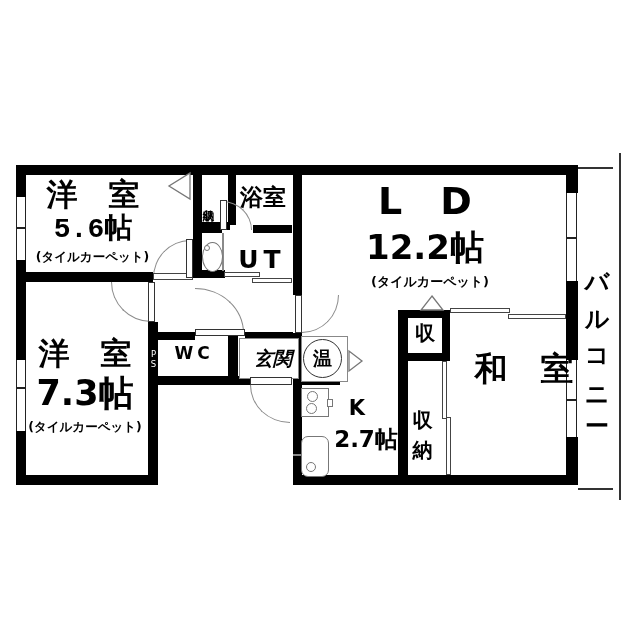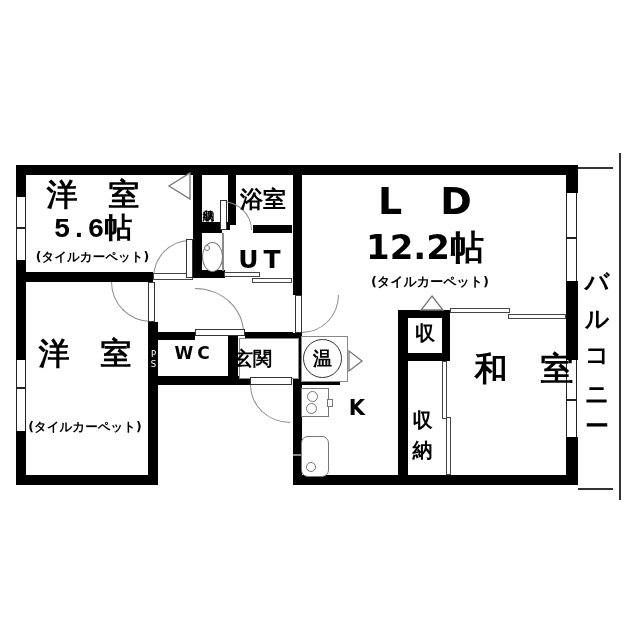--- a/index.html
+++ b/index.html
@@ -111,34 +111,36 @@
     <polygon points="190,173 190,199 169,186" fill="#fff" stroke="#777" stroke-width="1.3"></polygon>
     <polygon points="432,296 443,310 421,310" fill="#fff" stroke="#777" stroke-width="1.3"></polygon>
     <polygon points="349,351 349,371 362,361" fill="#fff" stroke="#777" stroke-width="1.3"></polygon>
   </svg>
 
   <div class="t" style="left:18px;top:179px;width:150px;font-size:31px;">洋　室</div>
   <div class="t" style="left:18px;top:216px;width:150px;font-size:28px;font-family:Liberation Mono, monospace;">5.6帖</div>
   <div class="t" style="left:10px;top:251px;width:165px;font-size:12.5px;font-weight:600;">(タイルカーペット)</div>
 
   <div class="t" style="left:14px;top:338px;width:142px;font-size:31px;">洋　室</div>
+  <div class="t" style="left:14px;top:376px;width:142px;font-size:35px;">7.3帖</div>
   <div class="t" style="left:6px;top:421px;width:158px;font-size:12.5px;font-weight:600;">(タイルカーペット)</div>
 
   <div class="t" style="left:325px;top:182px;width:200px;font-size:38px;">L　D</div>
   <div class="t" style="left:325px;top:230px;width:200px;font-size:34px;">12.2帖</div>
   <div class="t" style="left:330px;top:275px;width:200px;font-size:13px;font-weight:600;">(タイルカーペット)</div>
 
   <div class="t" style="left:466px;top:352px;width:116px;font-size:33px;">和　室</div>
 
   <div class="t" style="left:342px;top:398px;width:30px;font-size:21px;">K</div>
+  <div class="t" style="left:326px;top:428px;width:80px;font-size:23px;">2.7帖</div>
 
-  <div class="t" style="left:232px;top:188px;width:62px;font-size:23px;">浴室</div>
+  <div class="t" style="left:232px;top:188px;width:62px;font-size:23px;font-family:Liberation Mono, monospace;">浴室</div>
   <div class="t" style="left:230px;top:247px;width:64px;font-size:25px;letter-spacing:5px;">UT</div>
   <div class="t" style="left:158px;top:345px;width:72px;font-size:17px;letter-spacing:4px;">WC</div>
-  <div class="t" style="left:224px;top:349px;width:58px;font-size:19px;">玄関</div>
+  <div class="t" style="left:244px;top:349px;width:58px;font-size:19px;font-style:italic;">玄関</div>
   <div class="t" style="left:303px;top:349px;width:39px;font-size:19px;">温</div>
   <div class="t" style="left:405px;top:323px;width:40px;font-size:20px;">収</div>
 
   <div class="t v" style="left:202px;top:178px;height:46px;font-size:11.5px;">収納</div>
   <div class="t v" style="left:413px;top:374px;height:100px;font-size:20px;letter-spacing:30px;">収納</div>
   <div class="t v" style="left:585px;top:232px;height:215px;font-size:24px;letter-spacing:12px;">バルコニー</div>
   <div class="t vu" style="left:149px;top:343px;height:32px;font-size:8.5px;color:#fff;font-weight:normal;">PS</div>
 
 </div>
 

